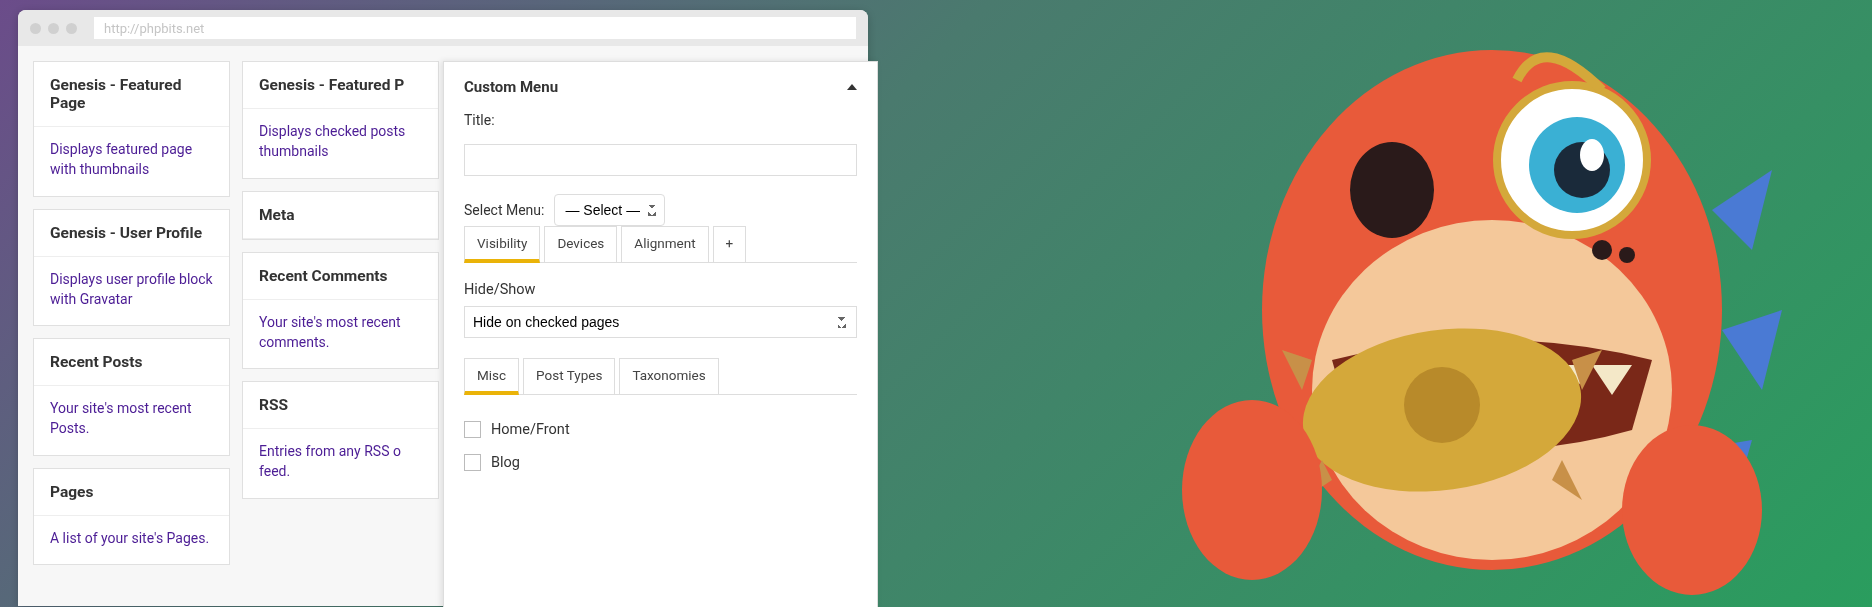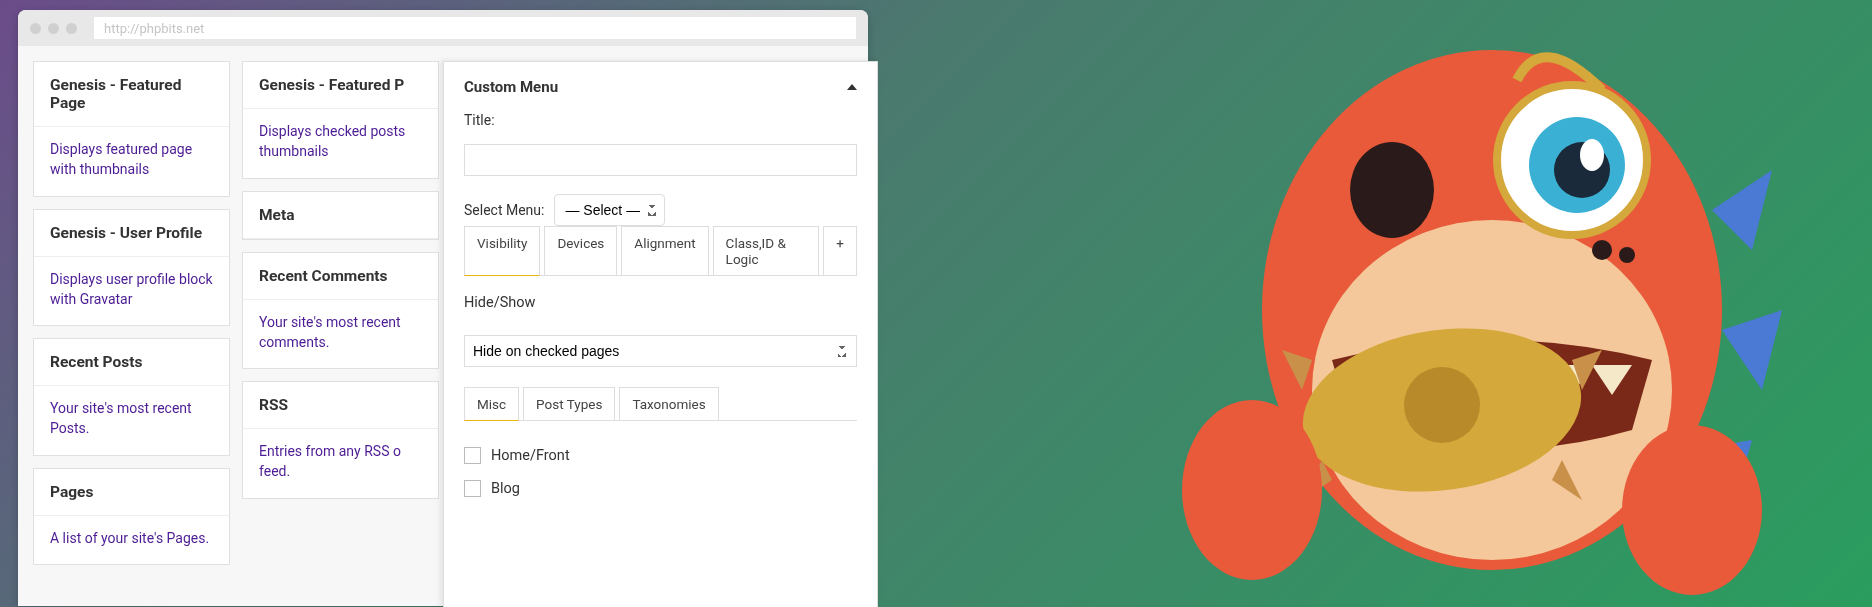--- a/index.html
+++ b/index.html
@@ -17,23 +17,23 @@
 .phead{display:flex;justify-content:space-between;align-items:center;padding:16px 20px;font-weight:700;font-size:15px;color:#333}
 .tri{width:0;height:0;border-left:5px solid transparent;border-right:5px solid transparent;border-bottom:6px solid #333}
 .form{padding:0 20px}
 .lbl{font-size:14px;color:#333;margin-bottom:16px;display:block}
 .inp{width:100%;height:32px;border:1px solid #ddd;padding:0 8px;font-size:14px;margin-bottom:18px}
 .selrow{display:flex;align-items:center;gap:10px;}
 .selrow .lbl{margin:0}
 .sel{height:32px;border:1px solid #ddd;border-radius:4px;padding:0 24px 0 10px;font-size:14px;background:#fff;position:relative;appearance:none;background-image:linear-gradient(45deg,transparent 50%,#666 50%),linear-gradient(135deg,#666 50%,transparent 50%),linear-gradient(45deg,#666 50%,transparent 50%),linear-gradient(135deg,transparent 50%,#666 50%);background-position:calc(100% - 12px) 10px,calc(100% - 8px) 10px,calc(100% - 12px) 17px,calc(100% - 8px) 17px;background-size:4px 4px;background-repeat:no-repeat}
 .tabs{display:flex;gap:4px;margin-bottom:-1px}
 .tab{padding:8px 12px;border:1px solid #ddd;font-size:13.5px;color:#444;background:#fff;cursor:pointer}
-.tab.act{border-bottom:1px solid #eab308}
+.tab.act{border-bottom:4px solid #eab308}
 .tabc{border-top:1px solid #ddd;padding:18px 0}
-.sub{font-size:14.5px;color:#333;margin-bottom:24px}
+.sub{font-size:14.5px;color:#333;margin-bottom:8px}
 .wsel{width:100%;height:32px;border:1px solid #ddd;padding:0 8px;font-size:14px;appearance:none;background:#fff;background-image:linear-gradient(45deg,transparent 50%,#666 50%),linear-gradient(135deg,#666 50%,transparent 50%),linear-gradient(45deg,#666 50%,transparent 50%),linear-gradient(135deg,transparent 50%,#666 50%);background-position:calc(100% - 14px) 10px,calc(100% - 10px) 10px,calc(100% - 14px) 17px,calc(100% - 10px) 17px;background-size:4px 4px;background-repeat:no-repeat;margin-bottom:20px}
 .chk{display:flex;gap:10px;font-size:14.5px;color:#333;padding:8px 0}
 .chk input{width:17px;height:17px;border:1px solid #bbb;appearance:none;background:#fff}
 .mascot{position:absolute;right:20px;top:10px;width:720px;height:590px}
 </style>
 </head>
 <body>
 
 <div class="browser">
   <div class="chrome">
@@ -88,21 +88,20 @@
         <label class="lbl">Title:</label>
         <input class="inp" style="">
         <div class="selrow">
           <span class="lbl">Select Menu:</span>
           <select class="sel"><option>— Select —</option></select>
         </div>
         <div class="tabs">
           <div class="tab act">Visibility</div>
           <div class="tab">Devices</div>
           <div class="tab">Alignment</div>
-          <div class="tab">Class,ID &amp; Logic</div>
           <div class="tab">+</div>
         </div>
         <div class="tabc">
           <div class="sub">Hide/Show</div>
           <select class="wsel"><option>Hide on checked pages</option></select>
           <div class="tabs">
             <div class="tab act">Misc</div>
             <div class="tab">Post Types</div>
             <div class="tab">Taxonomies</div>
           </div>

